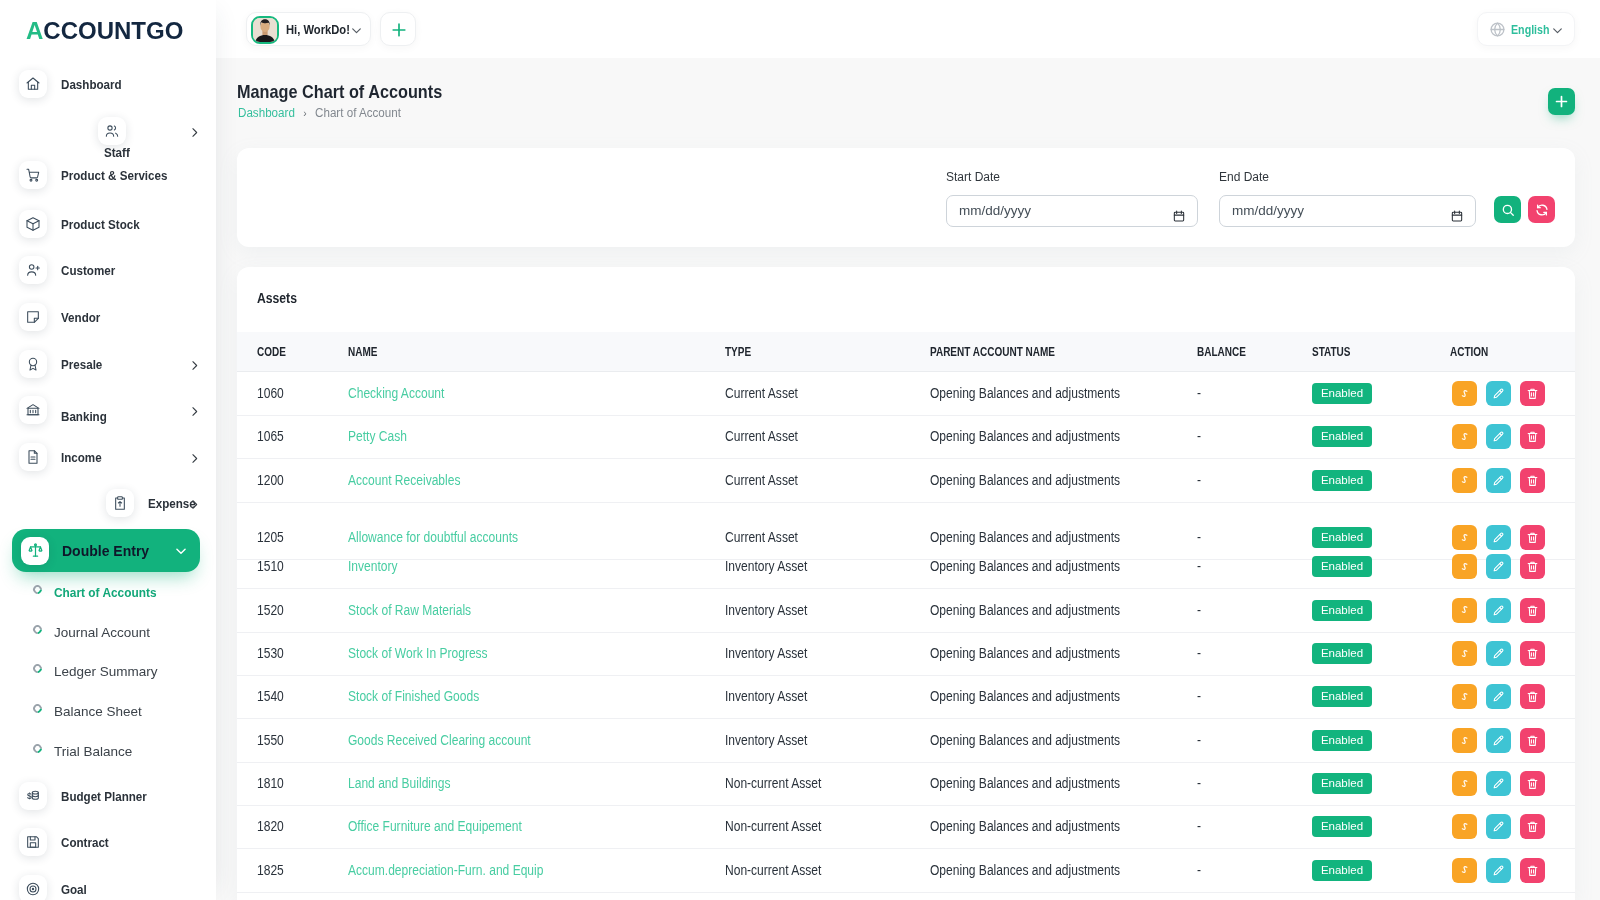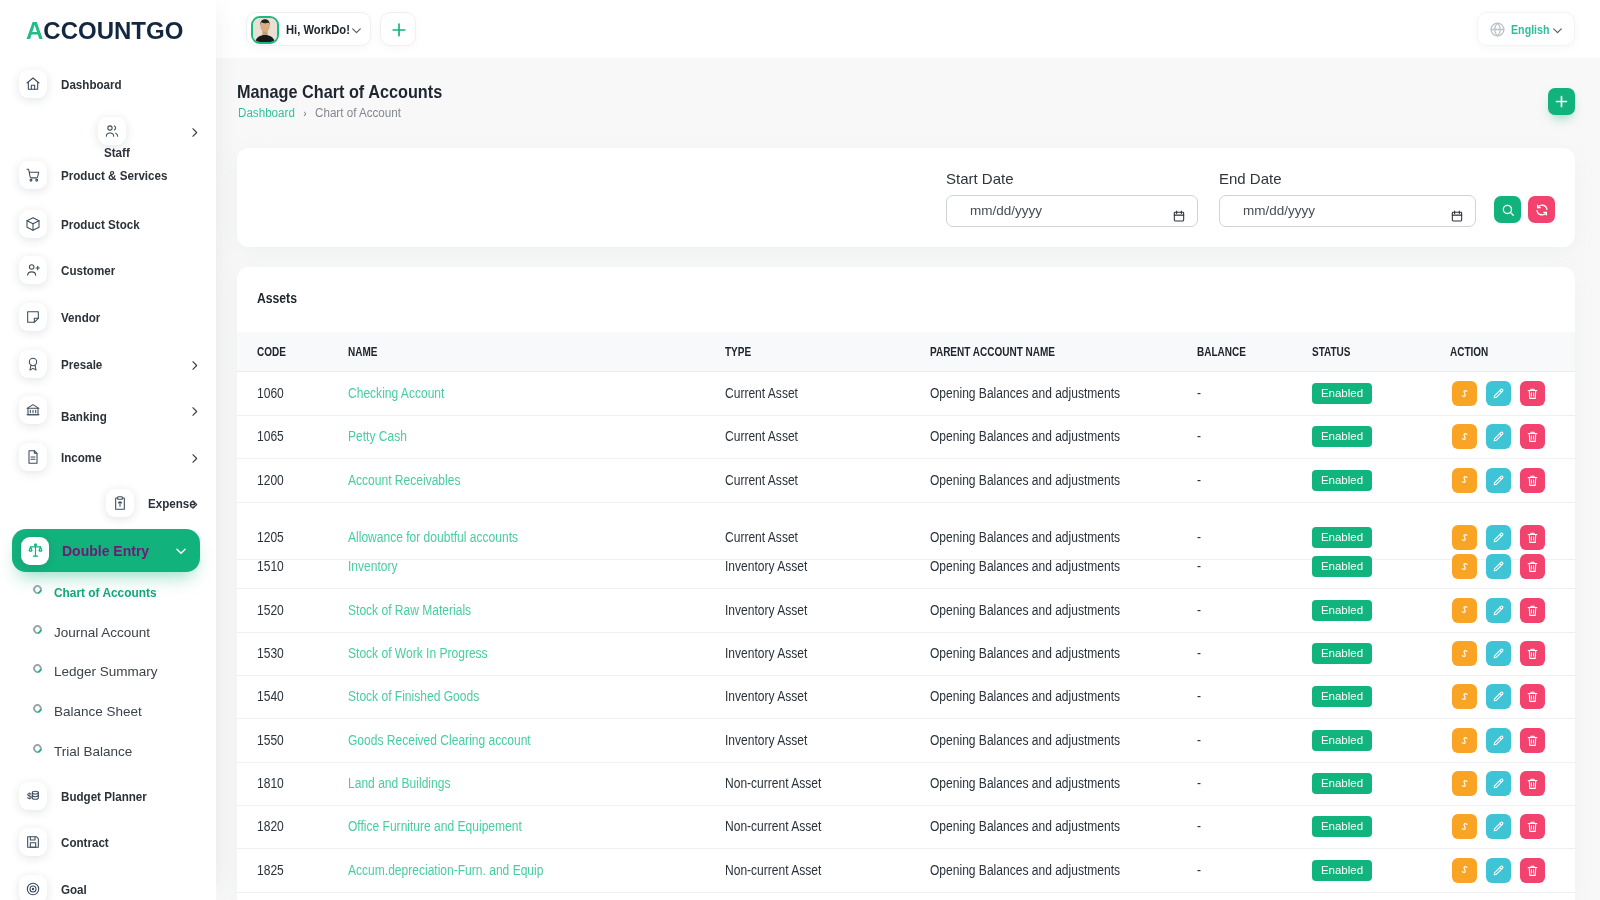--- a/index.html
+++ b/index.html
@@ -15,21 +15,21 @@
 
   .nav { position:absolute; left:19px; width:185px; height:28px; display:flex; align-items:center; }
   .chip { width:28px; height:28px; border-radius:9px; background:#fff; flex:0 0 28px;
           box-shadow:0 2px 10px rgba(30,45,62,.13); display:flex; align-items:center; justify-content:center; }
   .nav .lbl { margin-left:14px; font-size:13.5px; font-weight:bold; color:#2b323a; transform:scaleX(.86); transform-origin:0 50%; }
   .nav .arr { position:absolute; right:3px; top:8px; }
 
   #de-pill { position:absolute; left:12px; top:529px; width:188px; height:43px; border-radius:14px;
              background:#12b27d; box-shadow:0 10px 18px -6px rgba(18,178,125,.45);
              display:flex; align-items:center; padding-left:9px; }
-  #de-pill .lbl { margin-left:13px; font-size:14px; font-weight:bold; color:#701a75; }
+  #de-pill .lbl { margin-left:13px; font-size:14px; font-weight:bold; color:#0f172a; }
   #de-pill .arr { position:absolute; right:12px; top:15px; }
 
   .sub { position:absolute; left:33px; width:170px; height:20px; display:flex; align-items:flex-start; }
   .dot { width:9px; height:9px; border-radius:50%; border:2px solid #9aa3ab; border-bottom-color:#12b27d;
          transform:rotate(-45deg); flex:0 0 9px; }
   .sub .lbl { margin-left:12px; font-size:13.5px; color:#3c434a; }
   .sub.on .lbl { color:#12a779; font-weight:bold; transform:scaleX(.88); transform-origin:0 50%; }
 
   .pillbox { position:absolute; background:#fff; border:1px solid #eef0f2; border-radius:10px;
              box-shadow:0 2px 8px rgba(40,50,60,.04); }
@@ -45,23 +45,23 @@
   #title { position:absolute; left:237px; top:81px; font-size:19px; font-weight:bold; color:#1f2630; transform:scaleX(.855); transform-origin:0 50%; }
   #crumb { position:absolute; left:238px; top:106px; font-size:12.5px; color:#82888f; transform:scaleX(.93); transform-origin:0 50%; }
   #crumb a { color:#35bf9d; text-decoration:none; }
   #crumb .sep { margin:0 9px; color:#6a7076; font-size:11px; }
   #addbtn { position:absolute; left:1548px; top:88px; width:27px; height:27px; border-radius:7px;
             background:#12b27d; box-shadow:0 6px 12px -4px rgba(18,178,125,.5);
             display:flex; align-items:center; justify-content:center; }
 
   .card { position:absolute; background:#fff; border-radius:12px; box-shadow:0 6px 20px rgba(160,175,190,.10); }
   #fcard { left:237px; top:148px; width:1338px; height:99px; }
-  .flabel { position:absolute; top:22px; font-size:15px; color:#30363c; }
+  .flabel { position:absolute; top:22px; font-size:12px; color:#30363c; }
   .finput { position:absolute; top:47px; height:32px; border:1px solid #ced4da; border-radius:7px;
-            background:#fff; font-size:13.5px; color:#454f58; line-height:30px; padding-left:23px; }
+            background:#fff; font-size:13.5px; color:#454f58; line-height:30px; padding-left:12px; }
   .calic  { position:absolute; top:8px; }
   .sqbtn { position:absolute; top:48px; width:27px; height:27px; border-radius:7px;
            display:flex; align-items:center; justify-content:center; }
 
   #tcard { left:237px; top:267px; width:1338px; height:633px; border-radius:12px 12px 0 0; overflow:hidden;
            box-shadow:0 6px 20px rgba(160,175,190,.10); }
   #tcard h2 { position:absolute; left:20px; top:23px; font-size:14px; font-weight:bold; color:#20262e; transform:scaleX(.87); transform-origin:0 50%; }
   #thead { position:absolute; left:0; top:65px; width:1338px; height:40px; background:#f8f9fb;
            border-bottom:1px solid #eaecef; }
   .hc { position:absolute; top:0; line-height:40px; font-size:12px; font-weight:bold; color:#20262e; transform:scaleX(.833); transform-origin:0 50%; }

